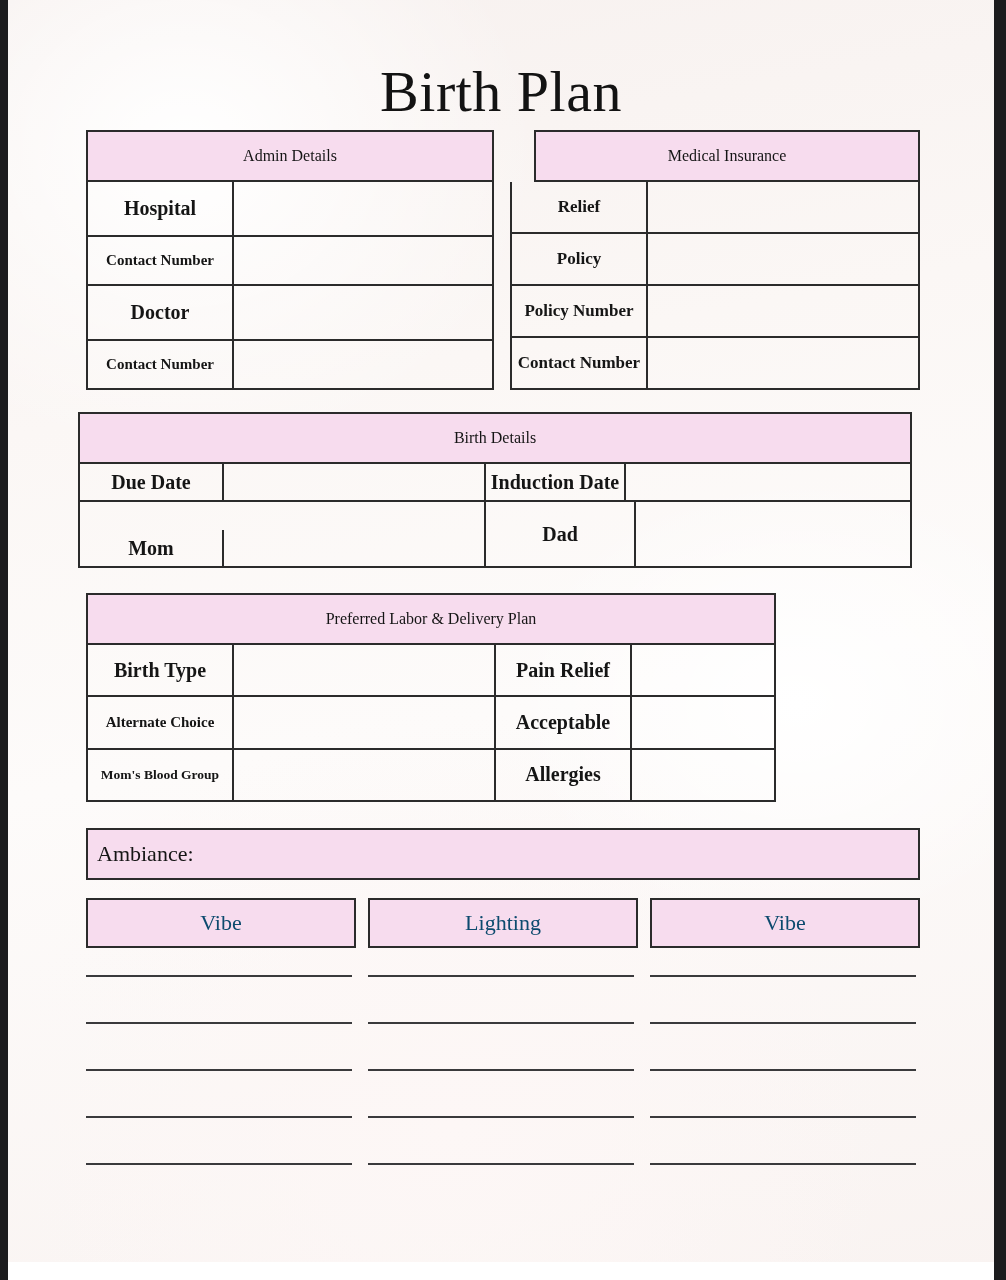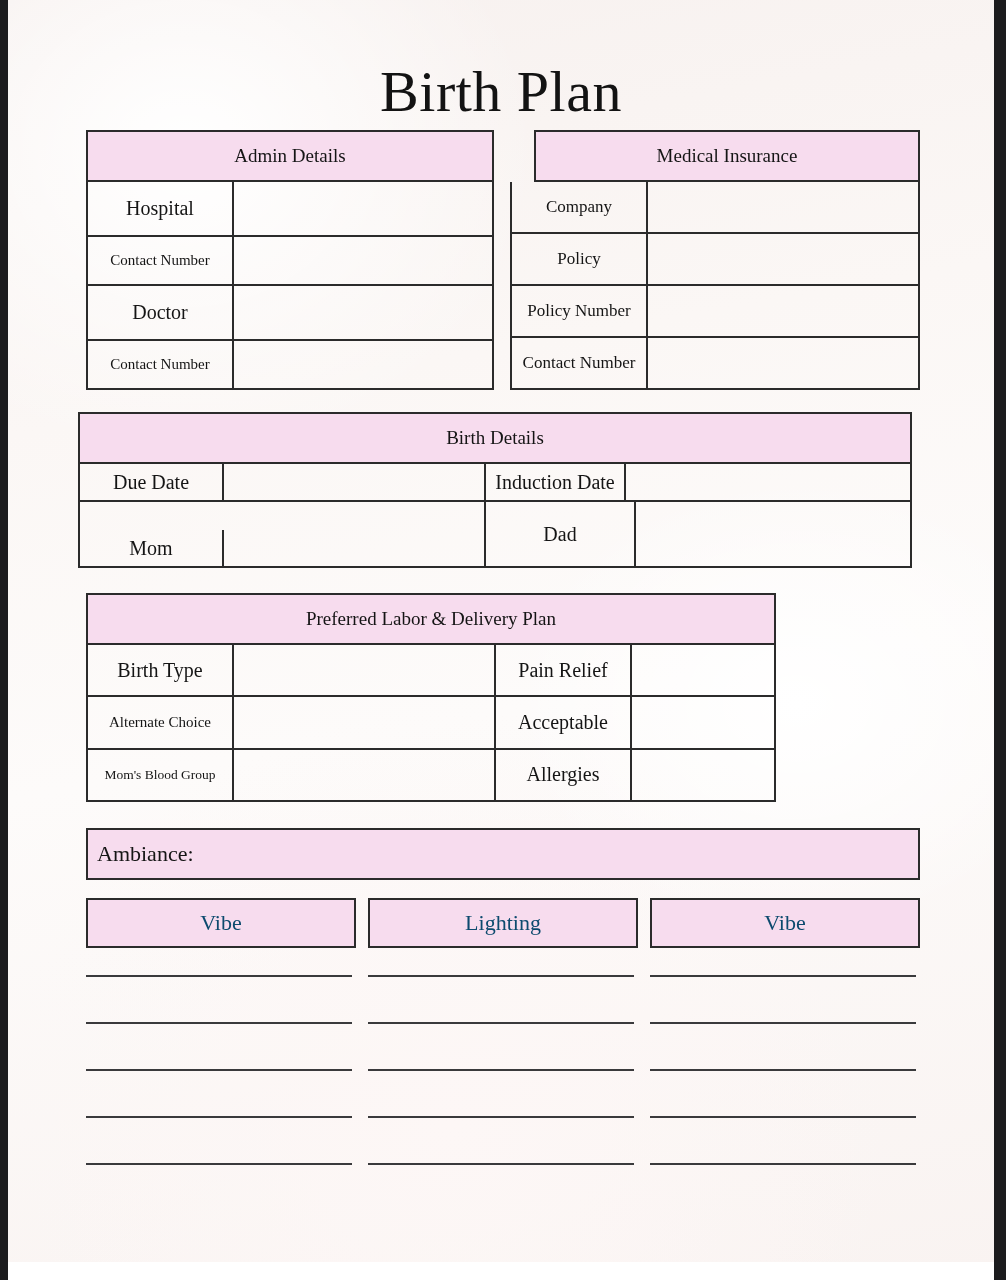--- a/index.html
+++ b/index.html
@@ -93,27 +93,28 @@
   }
   .row:last-child { border-bottom: none; }
   .cell {
     box-sizing: border-box;
     display: flex;
     align-items: center;
     justify-content: center;
     color: #151515;
     overflow: hidden;
     white-space: nowrap;
+    font-weight: bold;
   }
   .cell.lbl { border-right: 2px solid #2b2b2b; }
   .cell.val { border-right: 2px solid #2b2b2b; }
   .cell.val:last-child { border-right: none; }
 
   
-  .fs-band  { font-size: 19px; }
+  .fs-band  { font-size: 16px; }
   .fs-lg    { font-size: 20px; }
   .fs-md    { font-size: 17px; }
   .fs-sm    { font-size: 15px; }
   .fs-xs    { font-size: 13.5px; }
 
   
   #ambiance-band {
     position: absolute;
     left: 78px;
     top: 828px;
@@ -182,21 +183,21 @@
         </div>
 
       </div>
     </div>
 
     <div class="sect" style="left:502px; top:130px; width:410px;">
       <div class="band fs-band" style="height:52px;margin-left:24px;">Medical Insurance</div>
       <div class="grid" style="height:208px;">
 
         <div class="row">
-          <div class="cell lbl fs-md" style="width:136px;">Company</div>
+          <div class="cell lbl fs-md" style="width:136px;">Relief</div>
           <div class="cell val" style="flex:1;"></div>
         </div>
 
         <div class="row">
           <div class="cell lbl fs-md" style="width:136px;">Policy</div>
           <div class="cell val" style="flex:1;"></div>
         </div>
 
         <div class="row">
           <div class="cell lbl fs-md" style="width:136px;">Policy Number</div>

